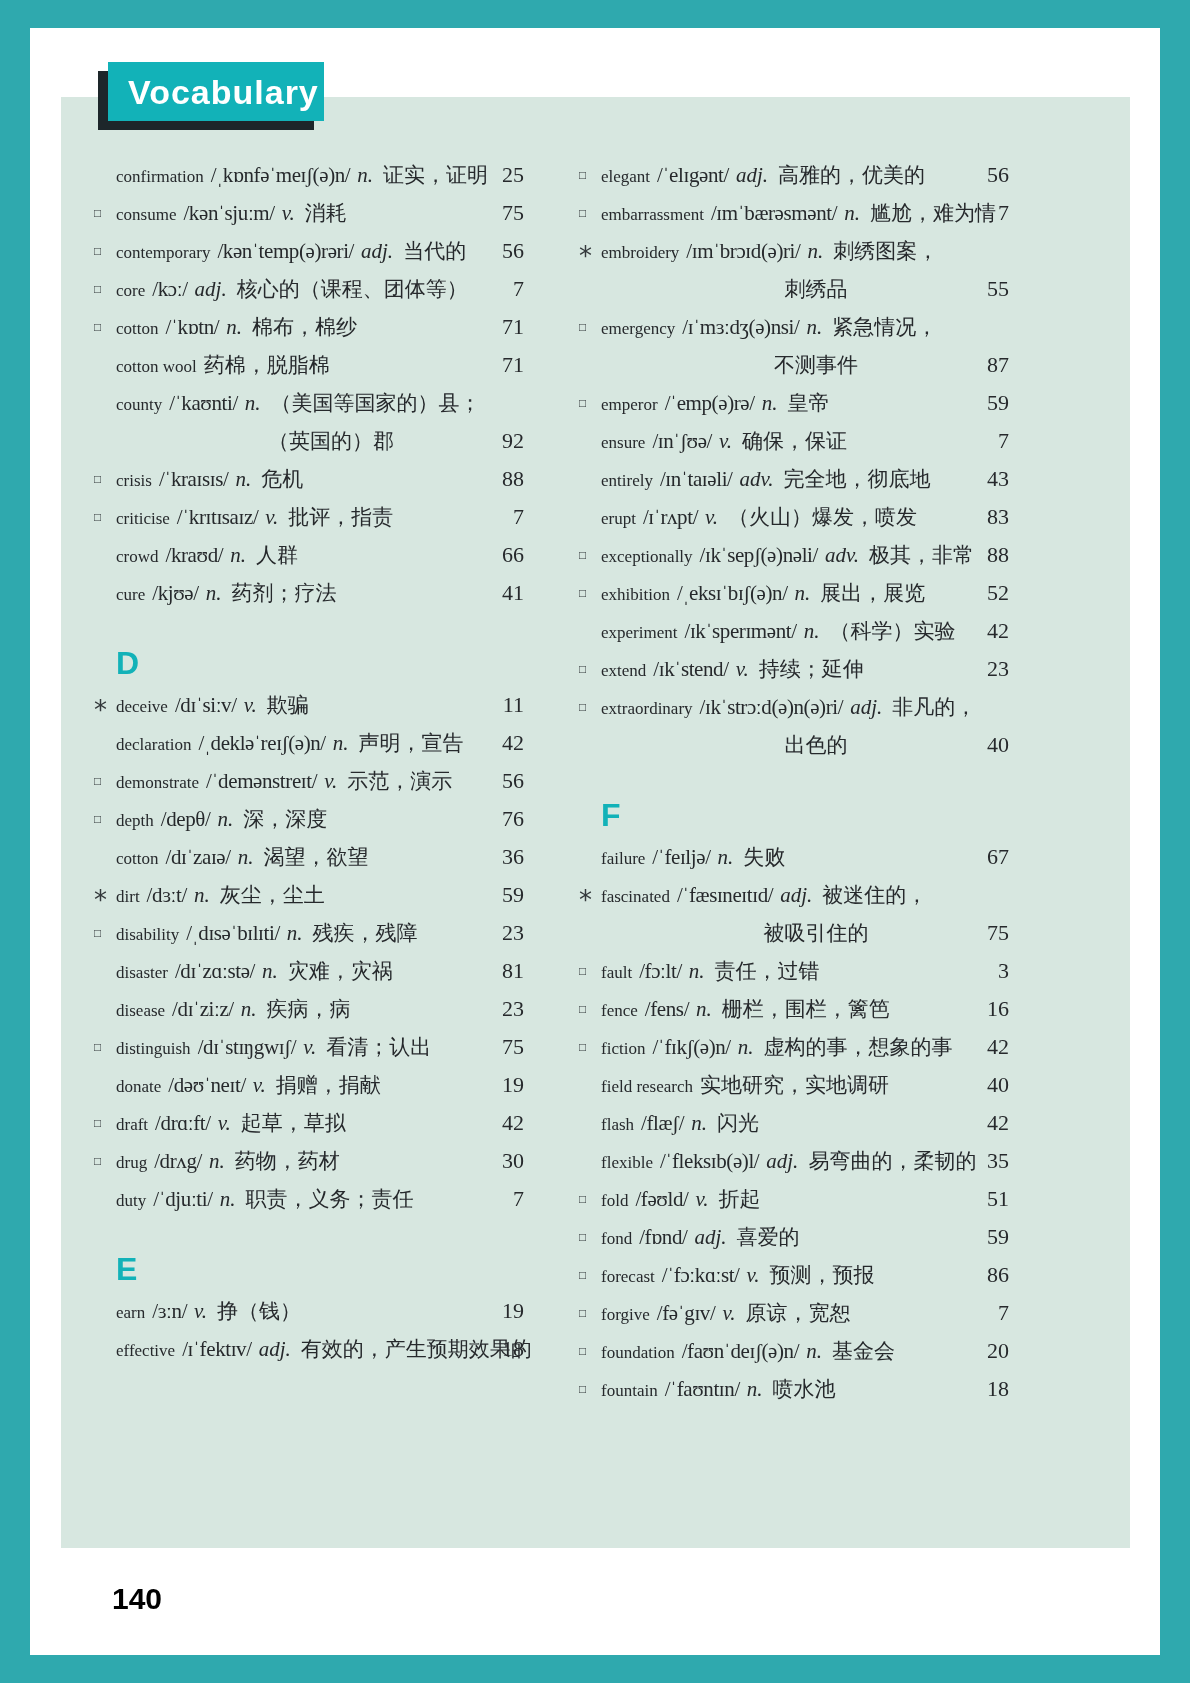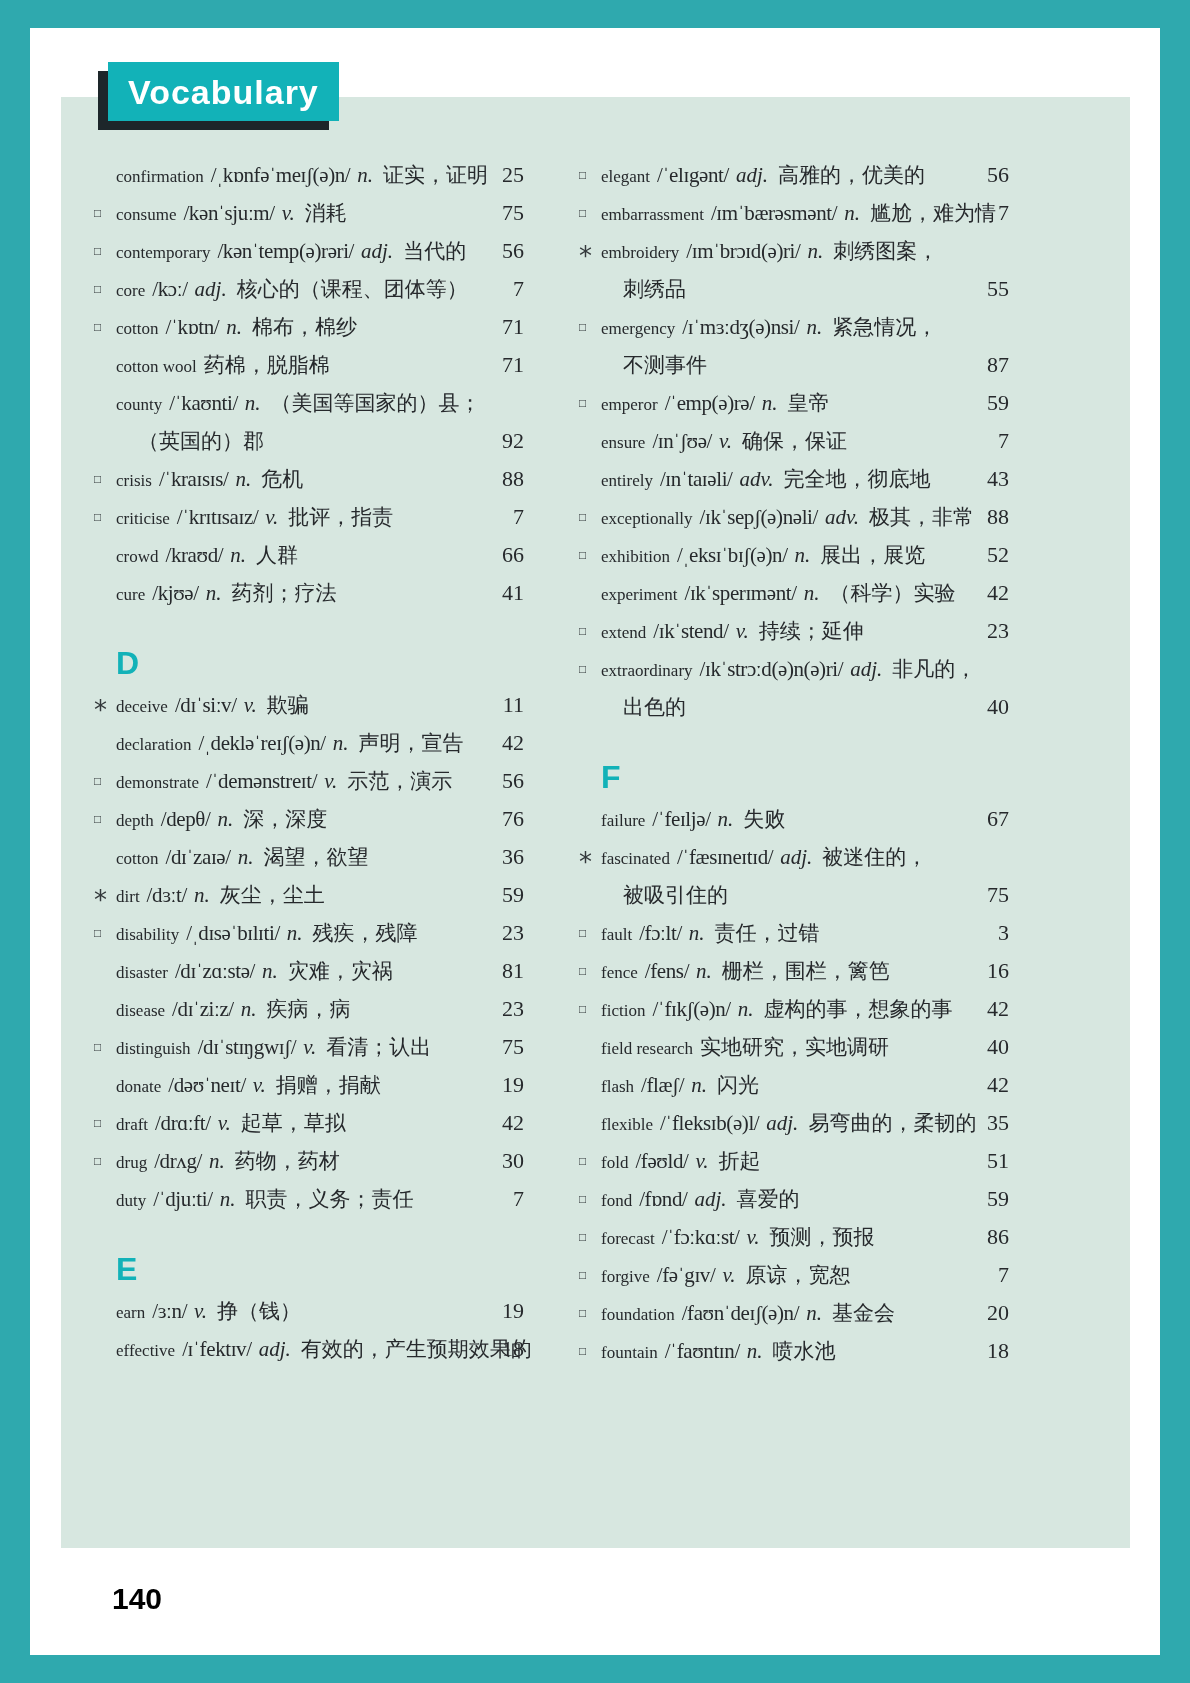--- a/index.html
+++ b/index.html
@@ -2,28 +2,28 @@
 <html><head>
 <meta charset="utf-8">
 <style>
   html,body{margin:0;padding:0;background:#2fa9ae;}
   .canvas{position:relative;width:1190px;height:1683px;background:#2fa9ae;overflow:hidden;
           font-family:"Liberation Serif","DejaVu Serif",serif;}
   .paper{position:absolute;left:30px;top:28px;right:30px;bottom:28px;background:#ffffff;}
   .panel{position:absolute;left:61px;top:97px;width:1069px;height:1451px;background:#d7e7e0;}
   .title-box{position:absolute;left:108px;top:62px;background:#12b2b8;color:#ffffff;
              font-family:"Liberation Sans","DejaVu Sans",sans-serif;font-weight:bold;
-             font-size:34px;line-height:1;padding:13px 20px 12px 20px;
+             font-size:34px;line-height:1;padding:13px 5px 12px 20px;
              box-shadow:-10px 9px 0 0 #1d262a;letter-spacing:1px;}
   .col{position:absolute;top:156px;width:432px;}
   .col-left{left:92px;}
   .col-right{left:577px;}
   .line{position:relative;height:38px;line-height:38px;padding-left:24px;
         white-space:nowrap;color:#26292c;}
-  .line.cont{padding-left:46px;}
+  .line.cont{padding-left:46px;text-align:center;}
   .marker{position:absolute;left:2px;top:0;color:#33383b;}
   .m-box{font-size:12px;}
   .m-star{font-size:26px;top:5px;font-family:"DejaVu Sans",sans-serif;}
   .word{font-size:17px;margin-right:7px;}
   .phon{font-size:21px;margin-right:7px;letter-spacing:-0.4px;}
   .pos{font-size:21px;font-style:italic;margin-right:10px;}
   .cn{font-size:21px;}
   .pg{position:absolute;right:0;top:0;font-size:22px;}
   .sec-line{margin-top:28px;height:46px;line-height:46px;}
   .sec-letter{font-family:"Liberation Sans","DejaVu Sans",sans-serif;font-weight:bold;
@@ -229,20 +229,24 @@
   <div class="line">
     <span class="word">ensure</span><span class="phon">/ɪnˈʃʊə/</span><span class="pos">v.</span><span class="cn">确保，保证</span>
     <span class="pg">7</span>
   </div>
 
   <div class="line">
     <span class="word">entirely</span><span class="phon">/ɪnˈtaɪəli/</span><span class="pos">adv.</span><span class="cn">完全地，彻底地</span>
     <span class="pg">43</span>
   </div>
 
+  <div class="line">
+    <span class="word">erupt</span><span class="phon">/ɪˈrʌpt/</span><span class="pos">v.</span><span class="cn">（火山）爆发，喷发</span>
+    <span class="pg">83</span>
+  </div>
 
   <div class="line">
     <span class="marker m-box">□</span><span class="word">exceptionally</span><span class="phon">/ɪkˈsepʃ(ə)nəli/</span><span class="pos">adv.</span><span class="cn">极其，非常</span>
     <span class="pg">88</span>
   </div>
 
   <div class="line">
     <span class="marker m-box">□</span><span class="word">exhibition</span><span class="phon">/ˌeksɪˈbɪʃ(ə)n/</span><span class="pos">n.</span><span class="cn">展出，展览</span>
     <span class="pg">52</span>
   </div>

